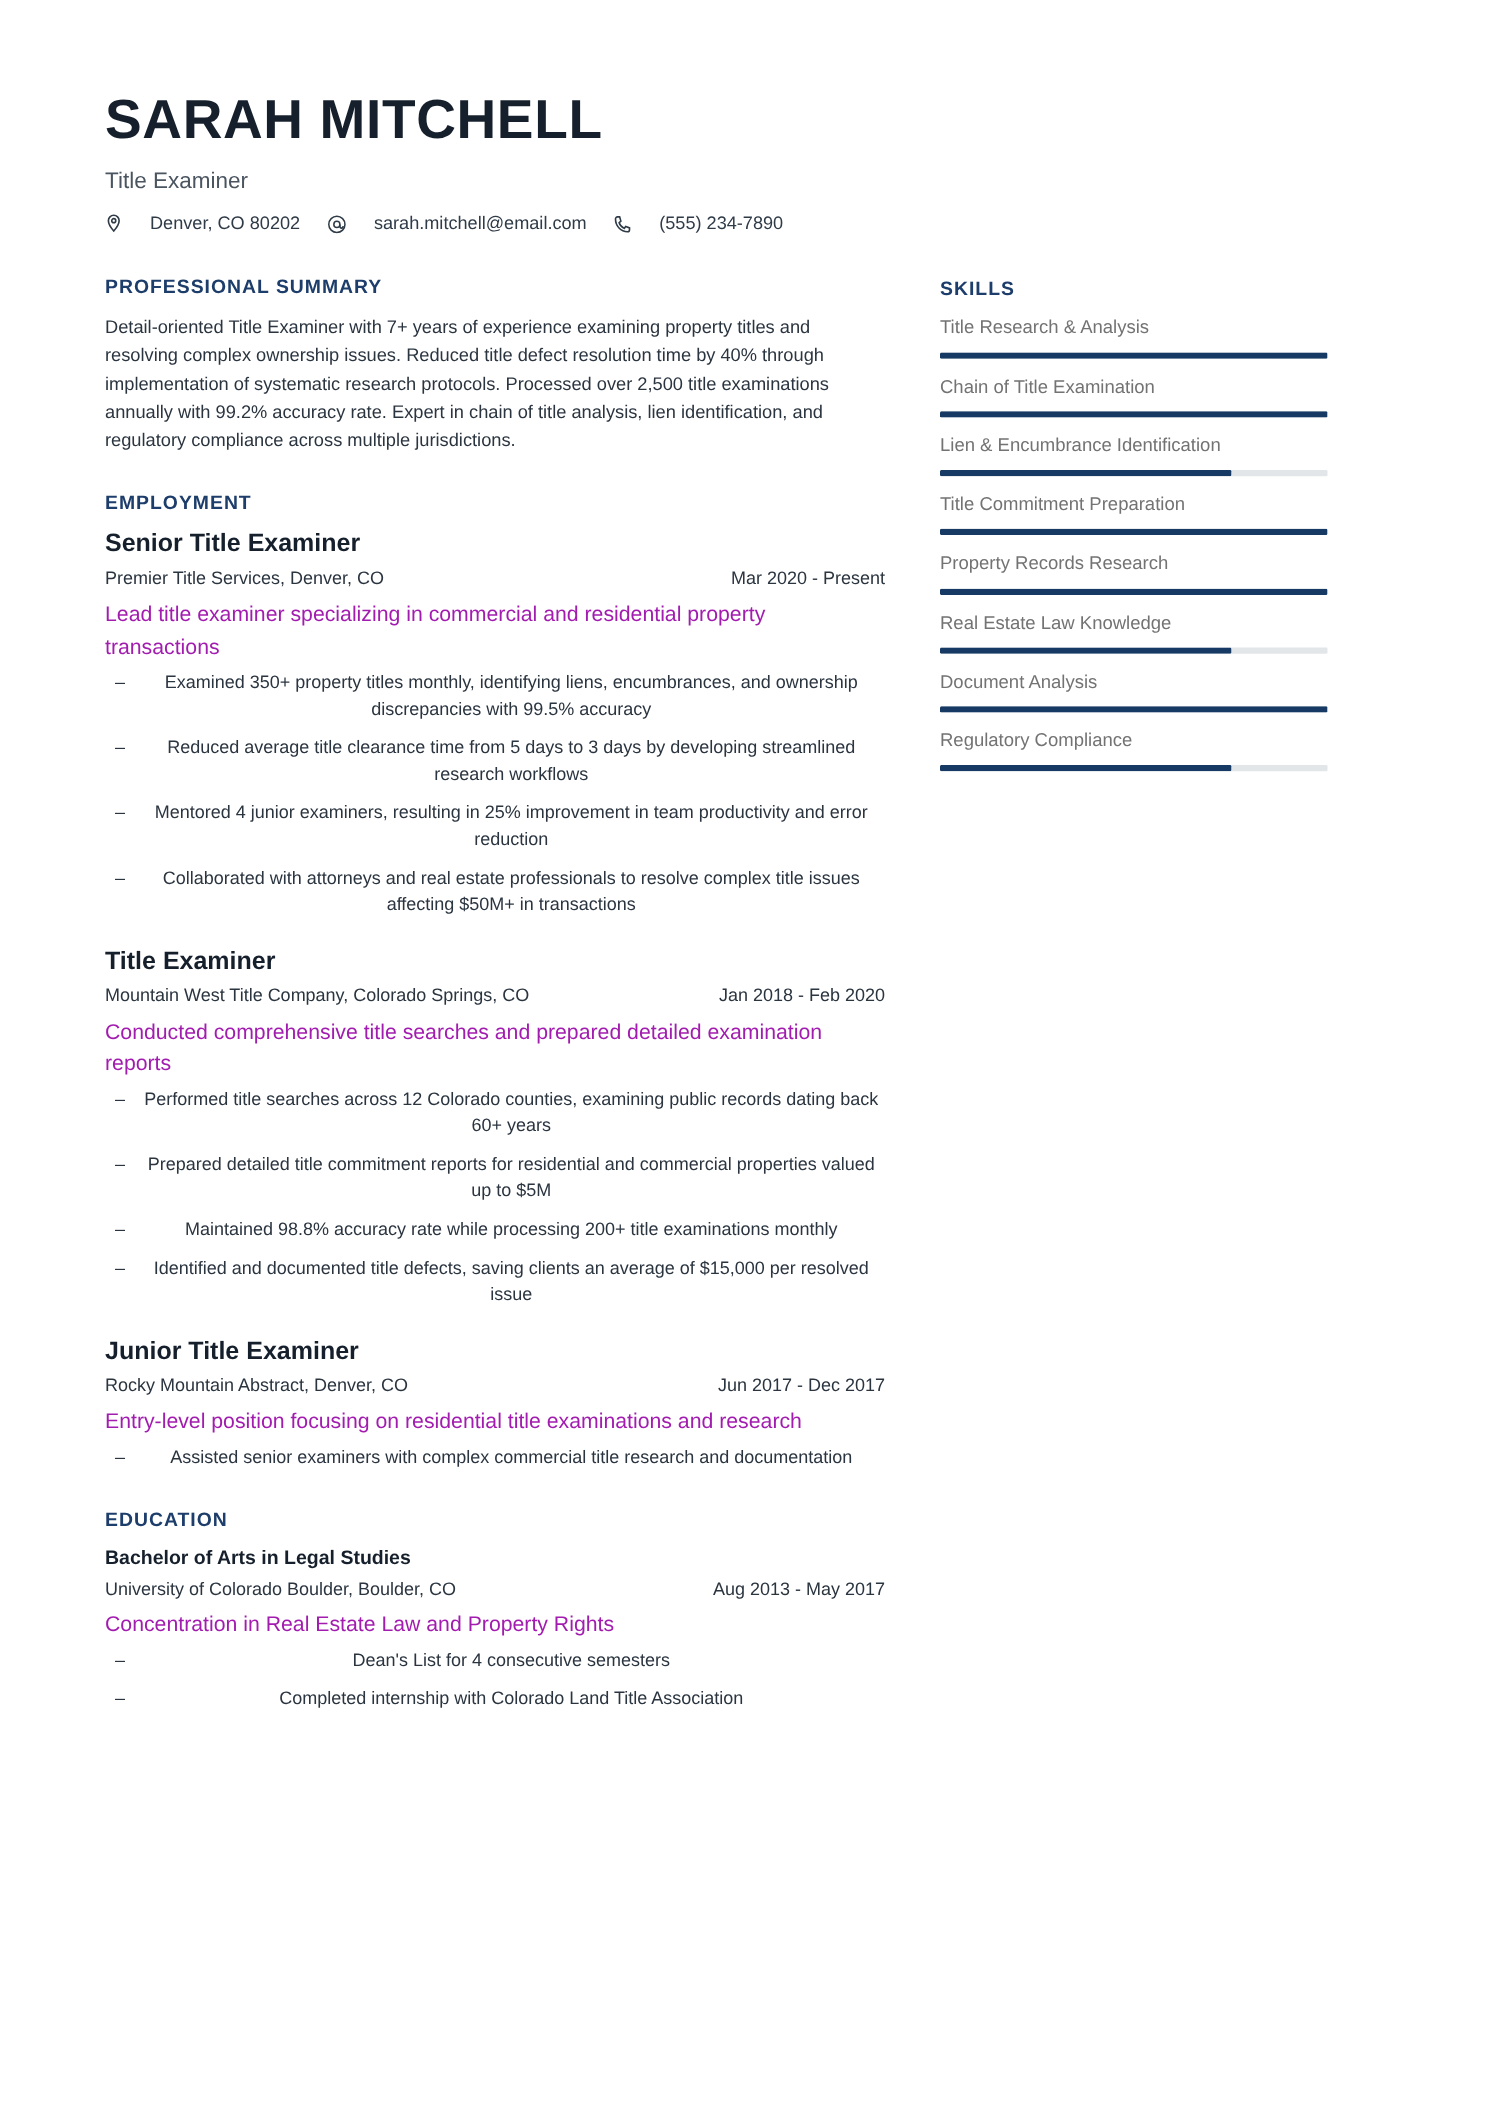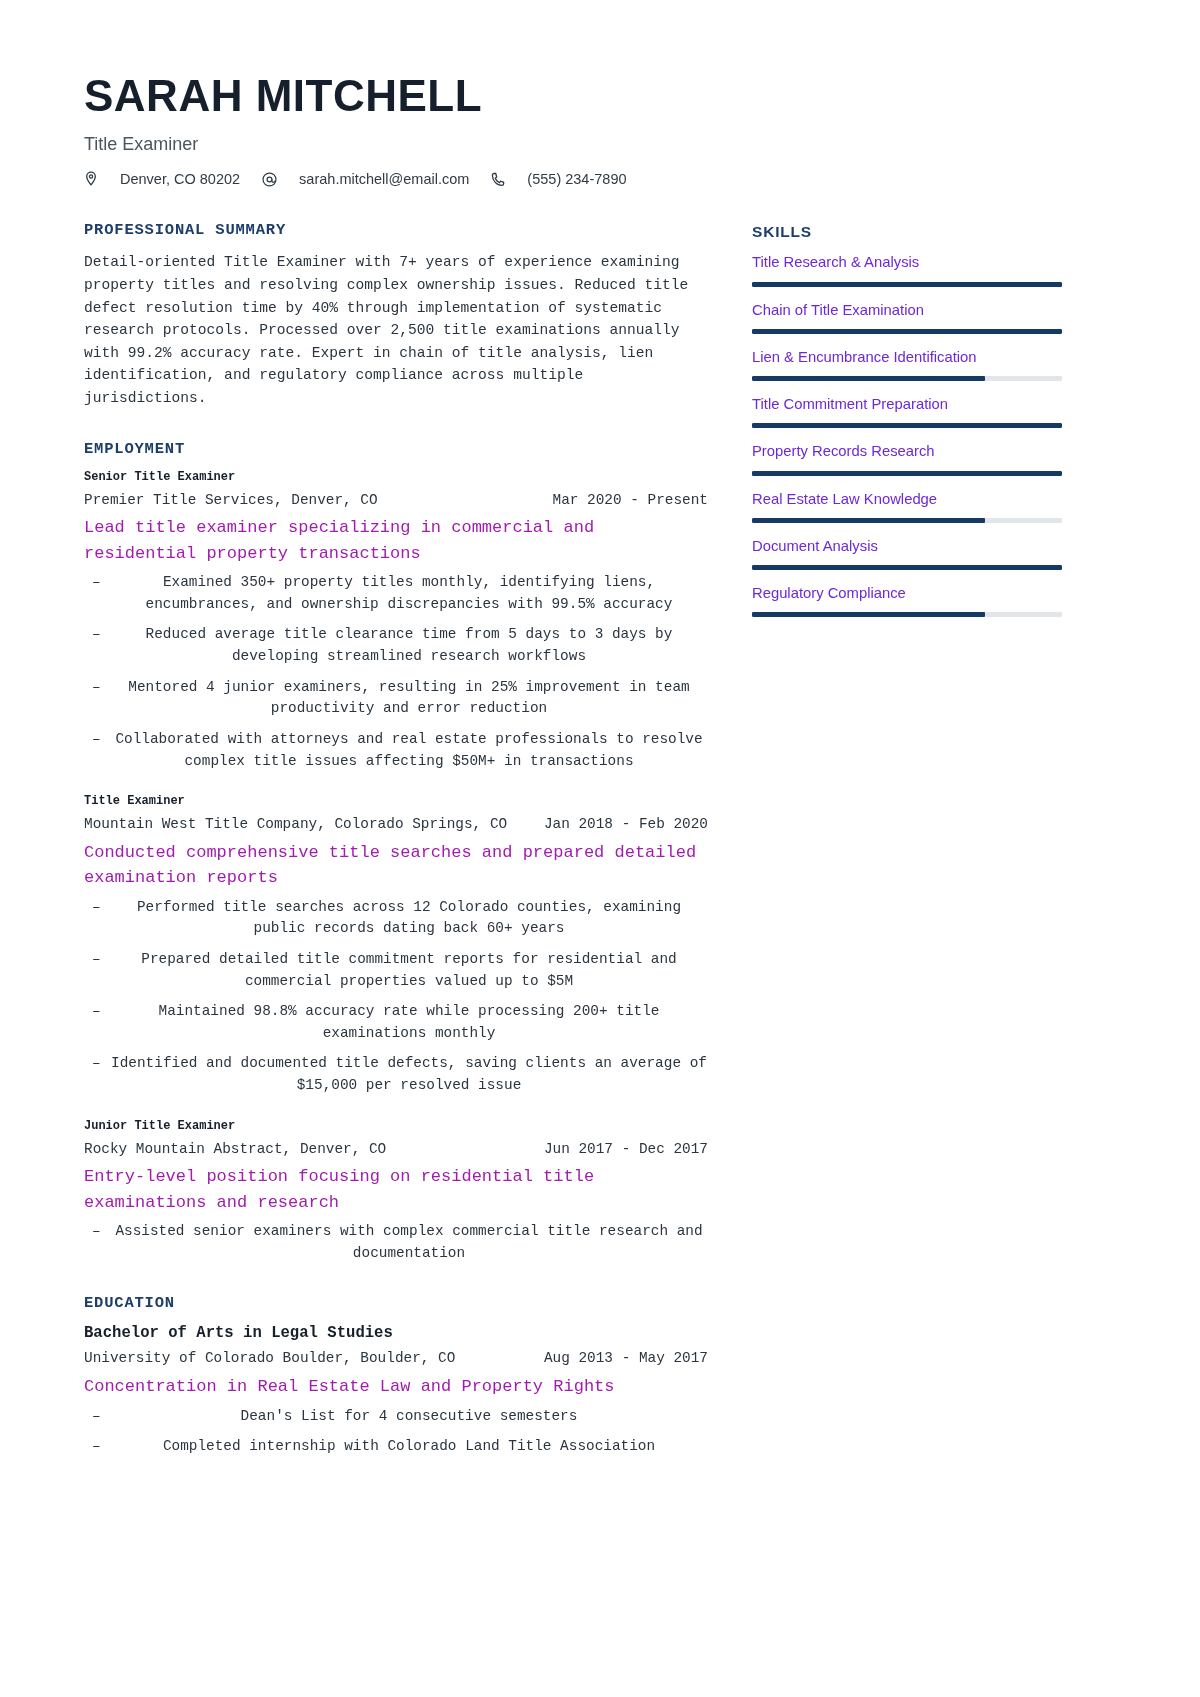--- a/index.html
+++ b/index.html
@@ -48,21 +48,21 @@
     white-space: nowrap;
   }
   .contact-item svg { display: block; }
 
   
   .columns {
     display: flex;
     align-items: flex-start;
     gap: 44px;
   }
-  .col-main { width: 624px; flex: 0 0 624px; font-family: Liberation Mono, monospace; }
+  .col-main { width: 624px; flex: 0 0 624px; }
   .col-side { width: 310px; flex: 0 0 310px; padding-top: 2px; }
 
   .section-title {
     font-size: 15.5px;
     font-weight: 700;
     letter-spacing: 0.8px;
     color: #1d3d6b;
     text-transform: uppercase;
     margin-bottom: 12px;
   }
@@ -72,21 +72,21 @@
     font-size: 14.6px;
     line-height: 1.55;
     color: #2b3540;
     text-align: left;
   }
 
   
   .job { margin-bottom: 22px; }
   .job:last-child { margin-bottom: 0; }
   .job-role {
-    font-size: 12px;
+    font-size: 20px;
     font-weight: 700;
     color: #16202c;
     margin-bottom: 6px;
   }
   .job-meta {
     display: flex;
     justify-content: space-between;
     align-items: flex-start;
     gap: 18px;
     font-size: 14.4px;
@@ -126,21 +126,21 @@
     font-size: 15.6px;
     font-weight: 700;
     color: #16202c;
     margin-bottom: 6px;
   }
 
   
   .skill { margin-bottom: 14px; }
   .skill-name {
     font-size: 14.8px;
-    color: #6d28d9;
+    color: #737373;
     margin-bottom: 9px;
     line-height: 1.3;
   }
   .skill-bar {
     position: relative;
     height: 5px;
     width: 100%;
     background: #e3e6e8;
     border-radius: 1px;
     overflow: hidden;

